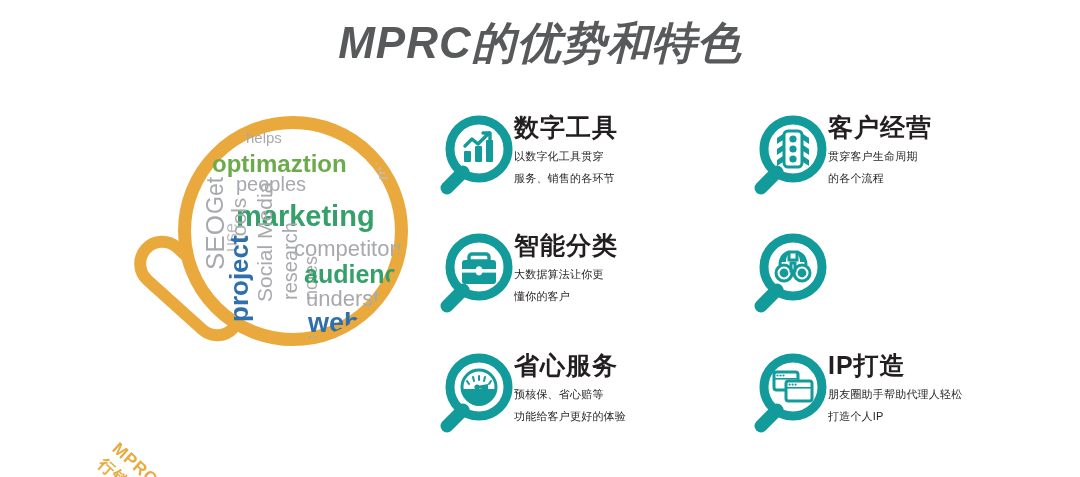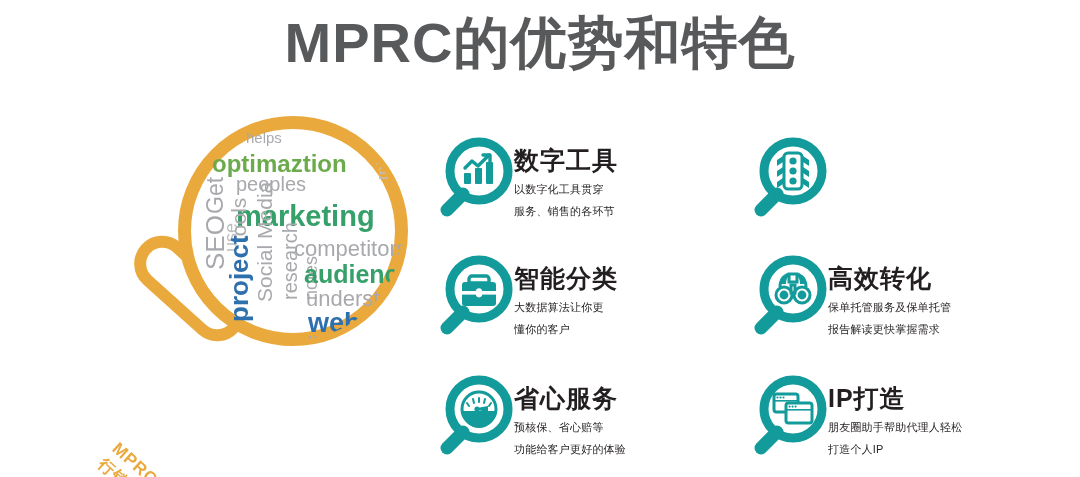--- a/index.html
+++ b/index.html
@@ -9,26 +9,27 @@
     font-family:"Liberation Sans","DejaVu Sans",sans-serif;
     overflow:hidden;
     position:relative;
   }
   #page{position:relative;width:1080px;height:477px;background:#fff;}
 
   
   .page-title{
     position:absolute;left:0;top:8px;width:1080px;
     text-align:center;
-    font-size:56px;
+    font-size:44px;
     font-weight:700;
     letter-spacing:1px;
     color:#58595b;
     line-height:70px;
     white-space:nowrap;
+    font-style:italic;
   }
 
   
   .magnifier{
     position:absolute;left:56px;top:108px;width:360px;height:350px;
   }
   .mag-lens{
     position:absolute;left:122px;top:8px;
     width:230px;height:230px;
     border:13px solid #eaa93c;
@@ -74,21 +75,21 @@
 
   
   .features{
     position:absolute;left:436px;top:110px;
     width:624px;height:350px;
   }
   .feature{
     position:absolute;
     width:300px;height:112px;
     display:flex;
-    align-items:flex-end;
+    align-items:flex-start;
   }
   .f-icon{
     width:78px;height:90px;
     flex:0 0 78px;
     position:relative;
   }
   .f-icon svg{position:absolute;left:0;top:4px;}
   .f-text{flex:1 1 auto;padding-top:2px;}
   .f-title{
     font-size:25px;
@@ -186,20 +187,25 @@
                 <polygon points="-10,-15 -16,-11 -16,-5 -10,-9"></polygon>
                 <polygon points="-10,-4 -16,0 -16,6 -10,2"></polygon>
                 <polygon points="-10,7 -16,11 -16,17 -10,13"></polygon>
                 <polygon points="10,-15 16,-11 16,-5 10,-9"></polygon>
                 <polygon points="10,-4 16,0 16,6 10,2"></polygon>
                 <polygon points="10,7 16,11 16,17 10,13"></polygon>
               </g>
             </g>
           </svg>
         </div>
+        <div class="f-text">
+          <div class="f-title">客户经营</div>
+          <div class="f-desc">贯穿客户生命周期
+的各个流程</div>
+        </div>
       </div>
       <div class="feature" style="left: 0px; top: 118px;">
         <div class="f-icon">
           <svg width="78" height="86" viewBox="0 0 78 86" xmlns="http://www.w3.org/2000/svg">
             <g stroke="#139b9b" fill="none">
               <line x1="11" y1="74" x2="27" y2="58" stroke-width="13" stroke-linecap="round"></line>
               <circle cx="43" cy="35" r="29" stroke-width="9"></circle>
             </g>
             <g transform="translate(43,35)" fill="#139b9b" stroke="#139b9b">
               <path d="M-7,-13 h14 a3,3 0 0 1 3,3 v4 h-20 v-4 a3,3 0 0 1 3,-3 z" fill="none" stroke-width="3.4"></path>
@@ -232,25 +238,20 @@
                 <path d="M-2,-4 h4 v8 h-4 z"></path>
               </g>
               <g stroke="none">
                 <path d="M-6,-16 C-10,-14 -12,-9 -12,-5 l5,0 C-7,-9 -6,-12 -3,-14 z"></path>
                 <path d="M6,-16 C10,-14 12,-9 12,-5 l-5,0 C7,-9 6,-12 3,-14 z"></path>
                 <circle cx="-9" cy="6" r="4.4"></circle>
                 <circle cx="9" cy="6" r="4.4"></circle>
               </g>
             </g>
           </svg>
-        </div>
-        <div class="f-text">
-          <div class="f-title">高效转化</div>
-          <div class="f-desc">保单托管服务及保单托管
-报告解读更快掌握需求</div>
         </div>
       </div>
       <div class="feature" style="left: 314px; top: 238px;">
         <div class="f-icon">
           <svg width="78" height="86" viewBox="0 0 78 86" xmlns="http://www.w3.org/2000/svg">
             <g stroke="#139b9b" fill="none">
               <line x1="11" y1="74" x2="27" y2="58" stroke-width="13" stroke-linecap="round"></line>
               <circle cx="43" cy="35" r="29" stroke-width="9"></circle>
             </g>
             <g transform="translate(43,35)" fill="#139b9b" stroke="#139b9b">

